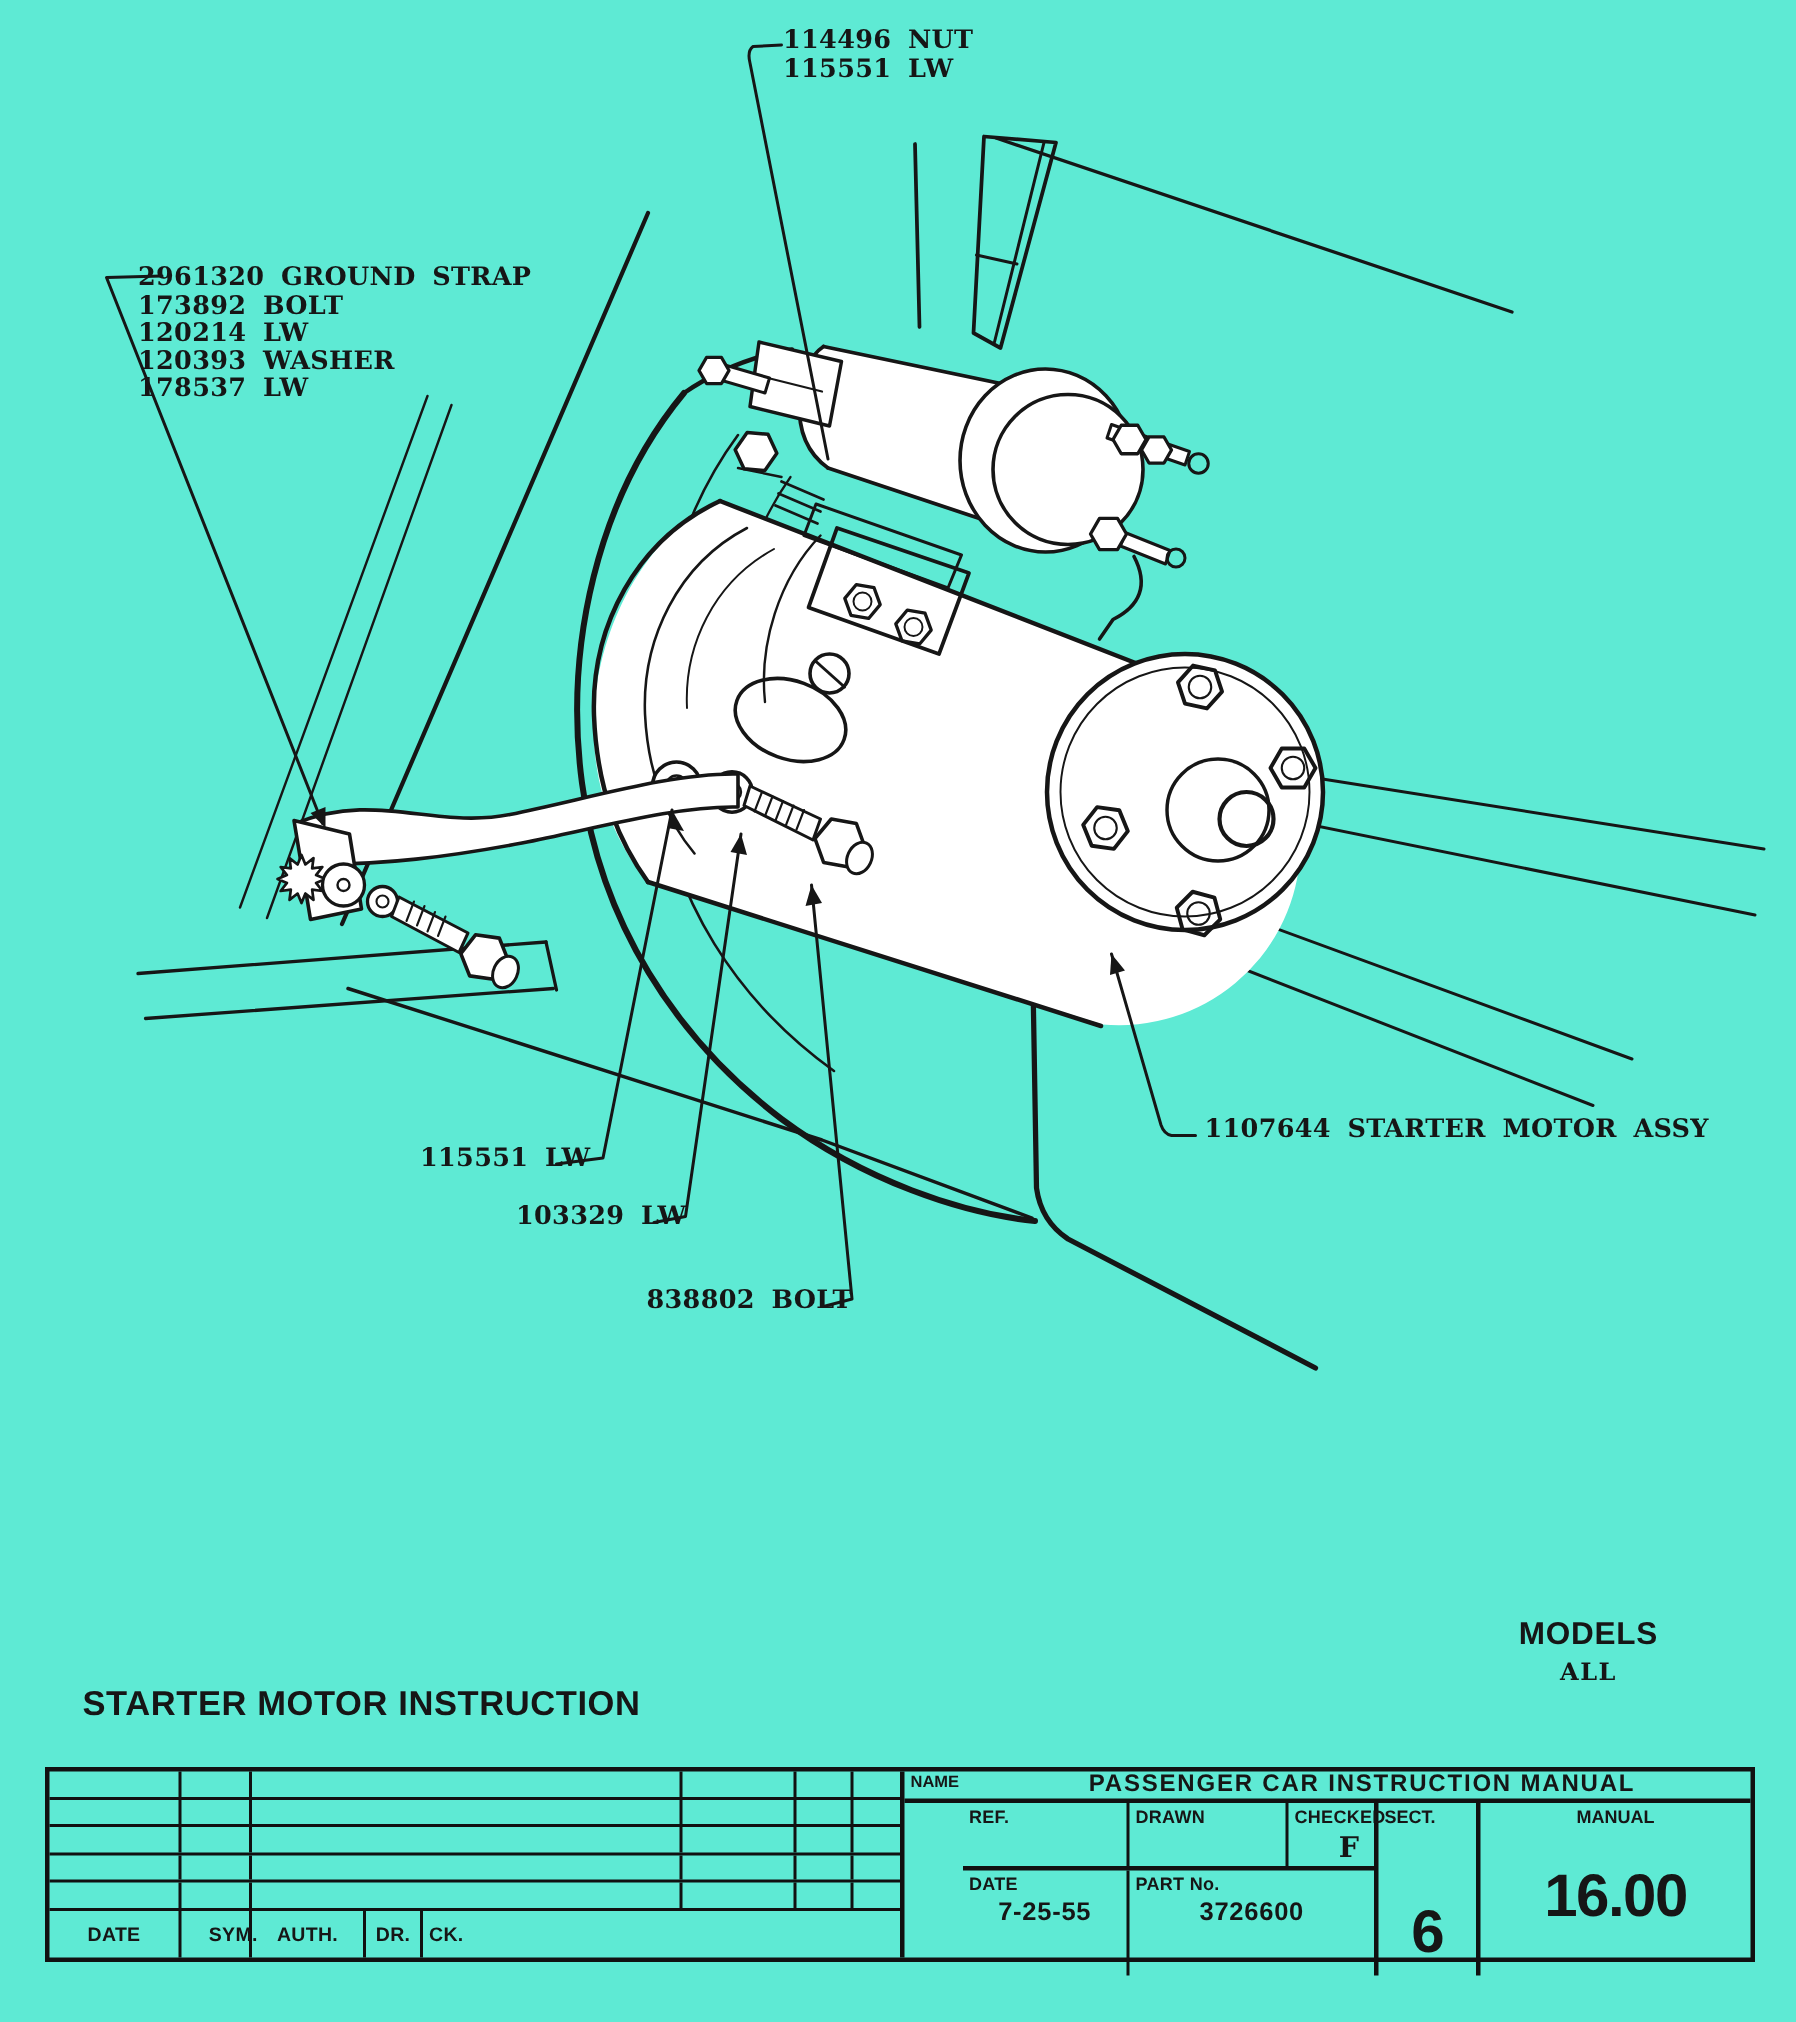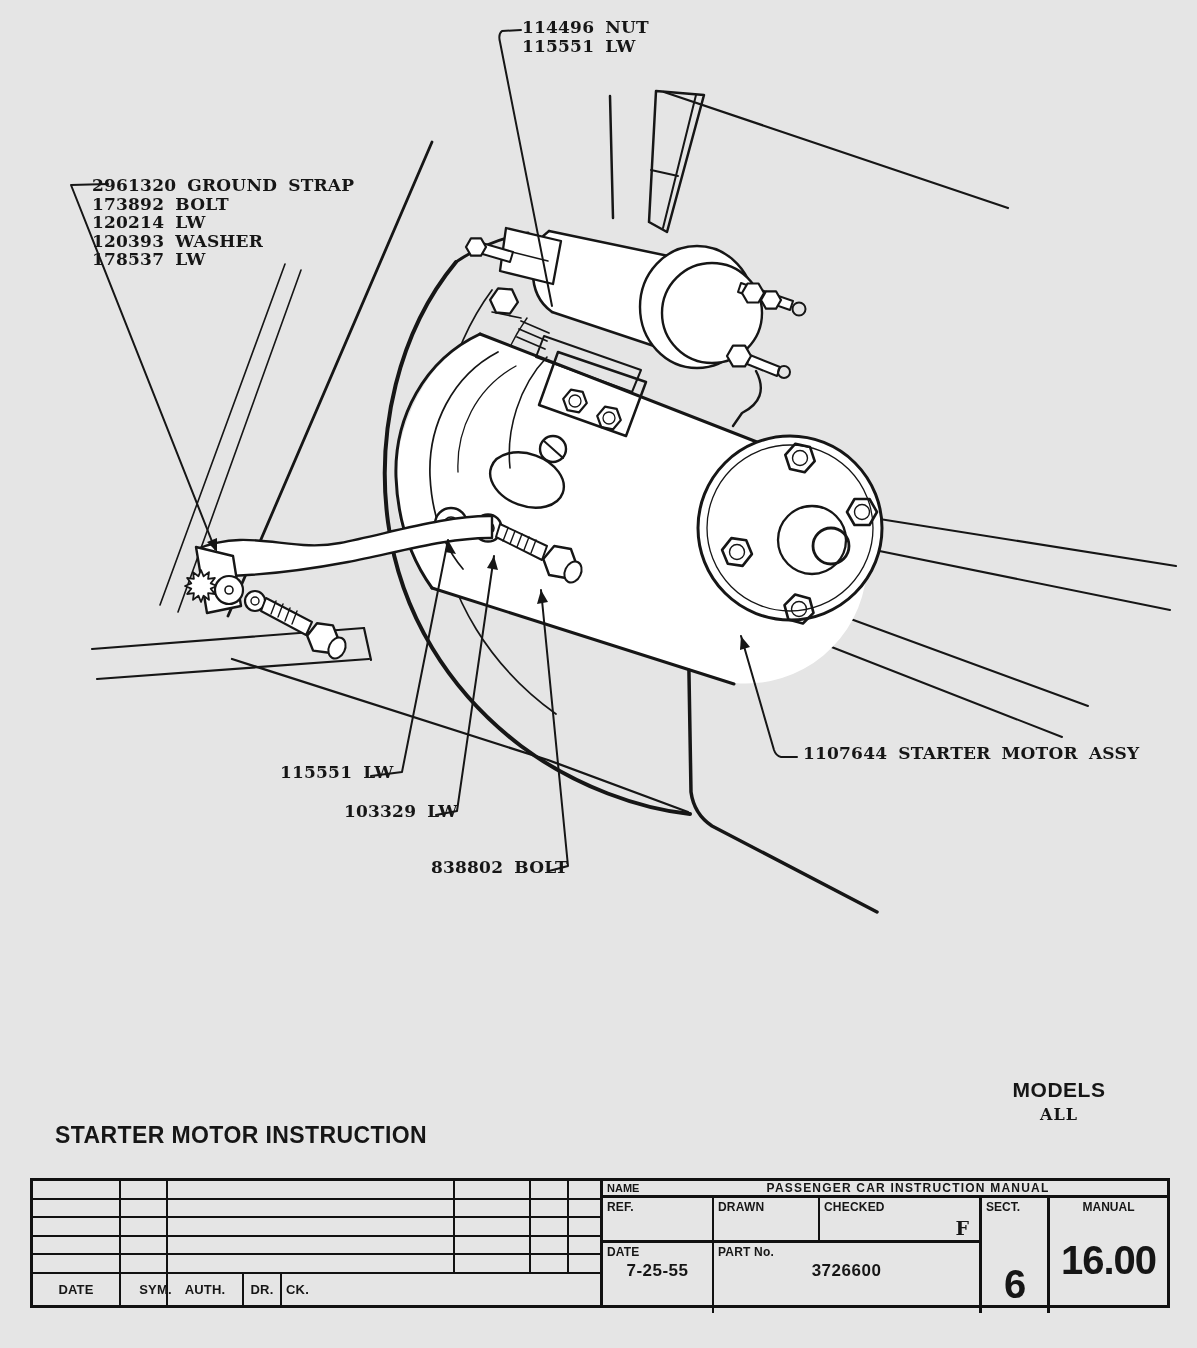--- a/index.html
+++ b/index.html
@@ -1,16 +1,16 @@
 <!DOCTYPE html>
 <html><head>
 <meta charset="utf-8">
 <style>
   html,body{margin:0;padding:0;background:#ffffff;}
-  .page{position:relative;width:1197px;height:1348px;background:#e5e5e5;overflow:hidden;
+  .page{position:relative;width:1197px;height:1348px;background:#5eead4;overflow:hidden;
         font-family:"Liberation Sans",sans-serif;color:#161616;}
   svg.diagram{position:absolute;left:0;top:0;}
 
   
   .callout{position:absolute;font-family:"DejaVu Serif",serif;font-weight:700;
            font-size:17px;line-height:18.5px;letter-spacing:.2px;word-spacing:5px;
            white-space:nowrap;color:#161616;}
 
   
   .models{position:absolute;left:1004px;top:1078px;width:110px;text-align:center;}
@@ -28,23 +28,23 @@
   .rev-head{height:31px;flex:none;display:flex;border-bottom:none;}
   .rc{border-right:2px solid #111;height:100%;}
   .rc:last-child{border-right:none;}
   .rc.cdate{width:88px;} .rc.csym{width:47px;padding-left:24px;} .rc.crec{flex:1;}
   .rc.cauth{width:76px;} .rc.cdr{width:38px;} .rc.cck{width:31px;}
   .rev-head .rc{display:flex;align-items:center;justify-content:center;
                 font-weight:700;font-size:13px;letter-spacing:.2px;}
   .tb-right{flex:1;display:flex;flex-direction:column;}
   .name-row{height:30px;border-bottom:3px solid #111;position:relative;display:flex;align-items:center;}
   .name-label{position:absolute;left:4px;top:1px;font-weight:700;font-size:11px;}
-  .name-value{flex:1;text-align:center;font-weight:700;font-size:12px;letter-spacing:1.2px;padding-left:46px;}
+  .name-value{flex:1;text-align:center;font-weight:700;font-size:16px;letter-spacing:1.2px;padding-left:46px;}
   .tb-lower{flex:1;display:flex;}
-  .tb-ll{width:379px;display:flex;flex-direction:column;border-right:3px solid #111;}
+  .tb-ll{width:316px;display:flex;flex-direction:column;border-right:3px solid #111;padding-left:39px;}
   .row-b{height:45px;display:flex;border-bottom:3px solid #111;}
   .row-c{flex:1;display:flex;}
   .cell{position:relative;height:100%;}
   .cell .lab{position:absolute;left:4px;top:2px;font-weight:700;font-size:12px;letter-spacing:.2px;}
   .cell-ref{width:111px;border-right:2px solid #111;}
   .cell-drawn{width:106px;border-right:2px solid #111;}
   .cell-checked{flex:1;}
   .checked-value{position:absolute;right:10px;bottom:1px;font-family:"DejaVu Serif",serif;
                  font-weight:700;font-size:19px;}
   .cell-date{width:111px;border-right:2px solid #111;}

